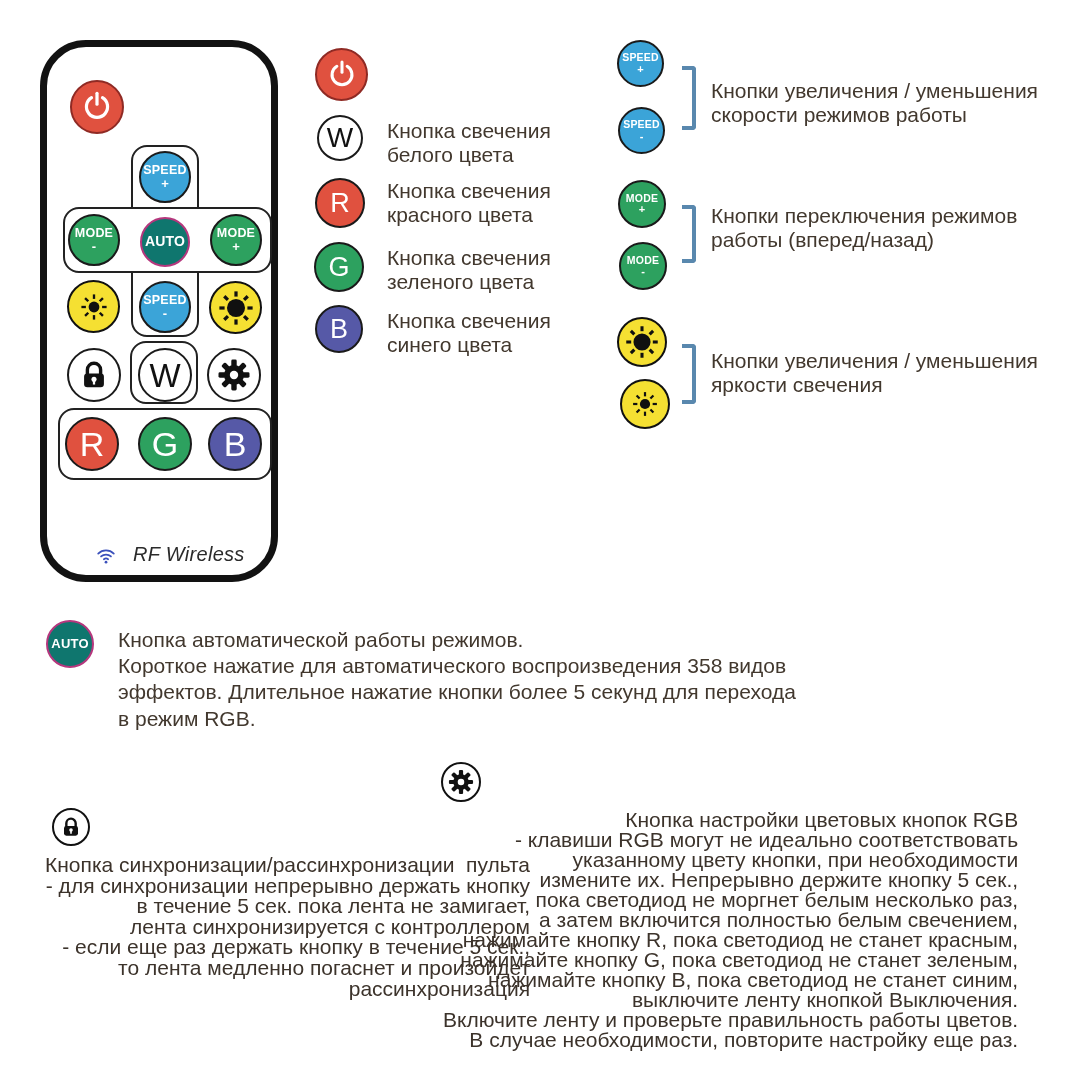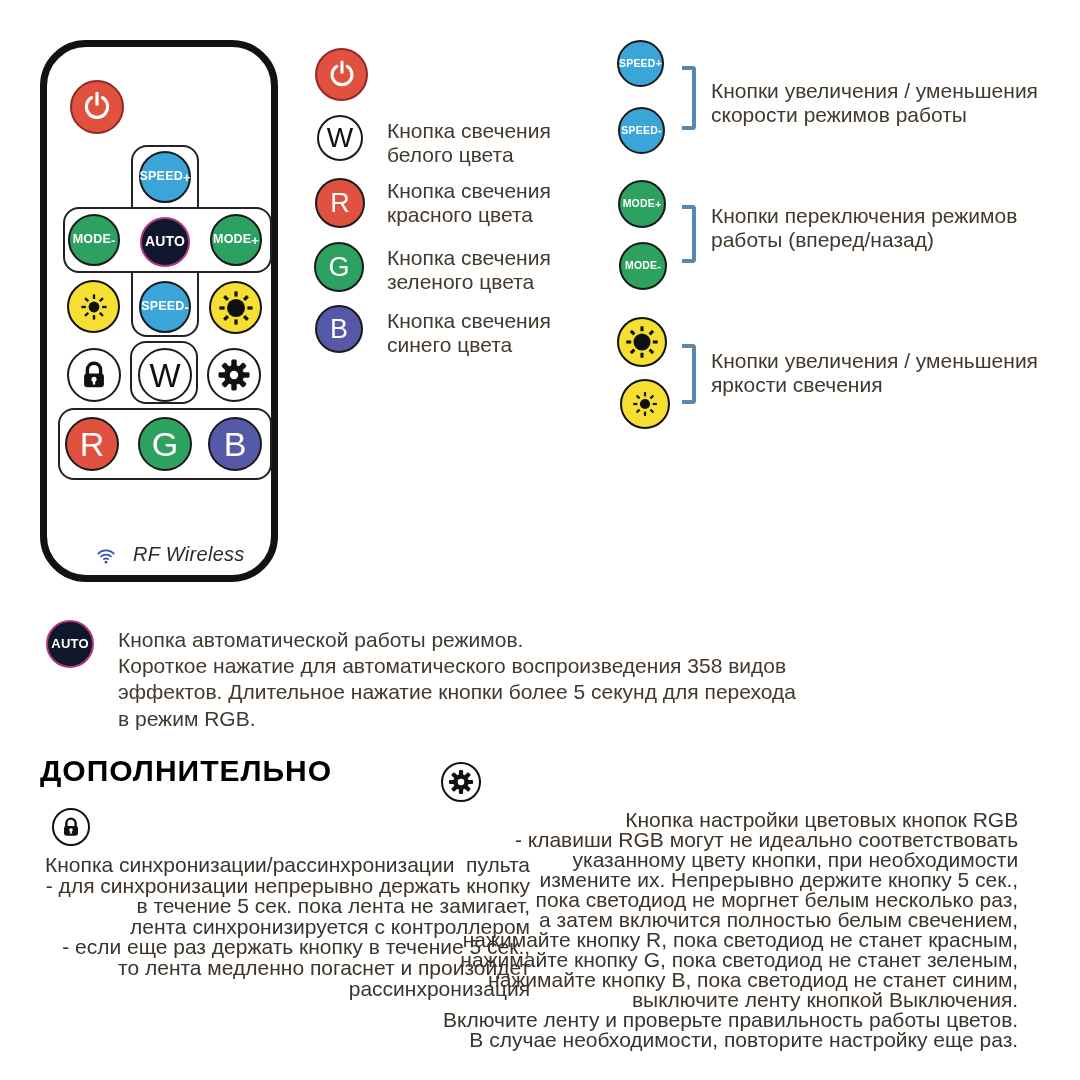--- a/index.html
+++ b/index.html
@@ -9,29 +9,29 @@
   
   .remote{position:absolute;left:40px;top:40px;width:238px;height:542px;
           border:7px solid #121212;border-radius:46px;background:#fff;box-sizing:border-box;}
   .plate{position:absolute;border:2px solid #222;border-radius:16px;background:#fff;box-sizing:border-box;}
   .plate-speed{left:84px;top:98px;width:68px;height:192px;}
   .plate-mode{left:16px;top:160px;width:209px;height:66px;}
   .plate-w{left:83px;top:294px;width:68px;height:63px;}
   .plate-rgb{left:11px;top:361px;width:214px;height:72px;}
 
   .key{position:absolute;border-radius:50%;box-sizing:border-box;border:2px solid #1a1a1a;
-       display:flex;flex-direction:row;align-items:center;justify-content:center;}
+       display:flex;flex-direction:column;align-items:center;justify-content:center;}
   .key .t{font-weight:bold;color:#fff;font-size:12.5px;line-height:1.1;letter-spacing:.2px;}
   .key .s{font-weight:bold;color:#fff;font-size:13px;line-height:1;}
   .red{background:#e0513f;}
   .green{background:#2da15f;}
   .blue{background:#3ba4d8;}
   .purple{background:#5659a7;}
   .yellow{background:#f5e032;border-color:#111;}
-  .pink{background:#0f172a;border-color:#b5377d;}
+  .pink{background:#0f766e;border-color:#b5377d;}
   .white-key{background:#fff;border-color:#1a1a1a;}
   .big-letter{font-size:34px;color:#fff;line-height:1;}
   .dark-letter{font-size:33px;color:#111;line-height:1;}
 
   .brand-row{position:absolute;left:48px;top:496px;display:flex;align-items:center;gap:16px;}
   .brand-text{font-size:20px;font-style:italic;color:#2b2b2b;letter-spacing:.3px;}
 
   
   .licon{position:absolute;border-radius:50%;box-sizing:border-box;border:2px solid #1a1a1a;
          display:flex;align-items:center;justify-content:center;}
@@ -265,21 +265,20 @@
 яркости свечения</div>
 
   <div class="key pink auto-key">
     <span class="t">AUTO</span>
   </div>
   <div class="auto-text">Кнопка автоматической работы режимов.
 Короткое нажатие для автоматического воспроизведения 358 видов
 эффектов. Длительное нажатие кнопки более 5 секунд для перехода
 в режим RGB.</div>
 
-  <div class="add-title">ДОПОЛНИТЕЛЬНО</div>
 
   <div class="outline-circle" style="left:52px;top:808px;width:38px;height:38px;">
     <svg width="24" height="24" viewBox="0 0 36 36">
       <path d="M11 18 v-5.5 a7 7 0 0 1 14 0 V18" fill="none" stroke="#111" stroke-width="3.6"></path>
       <rect x="7.5" y="16.5" width="21" height="14.5" rx="3.5" fill="#111"></rect>
       <circle cx="18" cy="22.5" r="2.7" fill="#fff"></circle>
       <rect x="16.8" y="23.5" width="2.4" height="4.6" fill="#fff"></rect>
     </svg>
   </div>
   <div class="small-text" style="left:45px;top:855px;">Кнопка синхронизации/рассинхронизации  пульта

